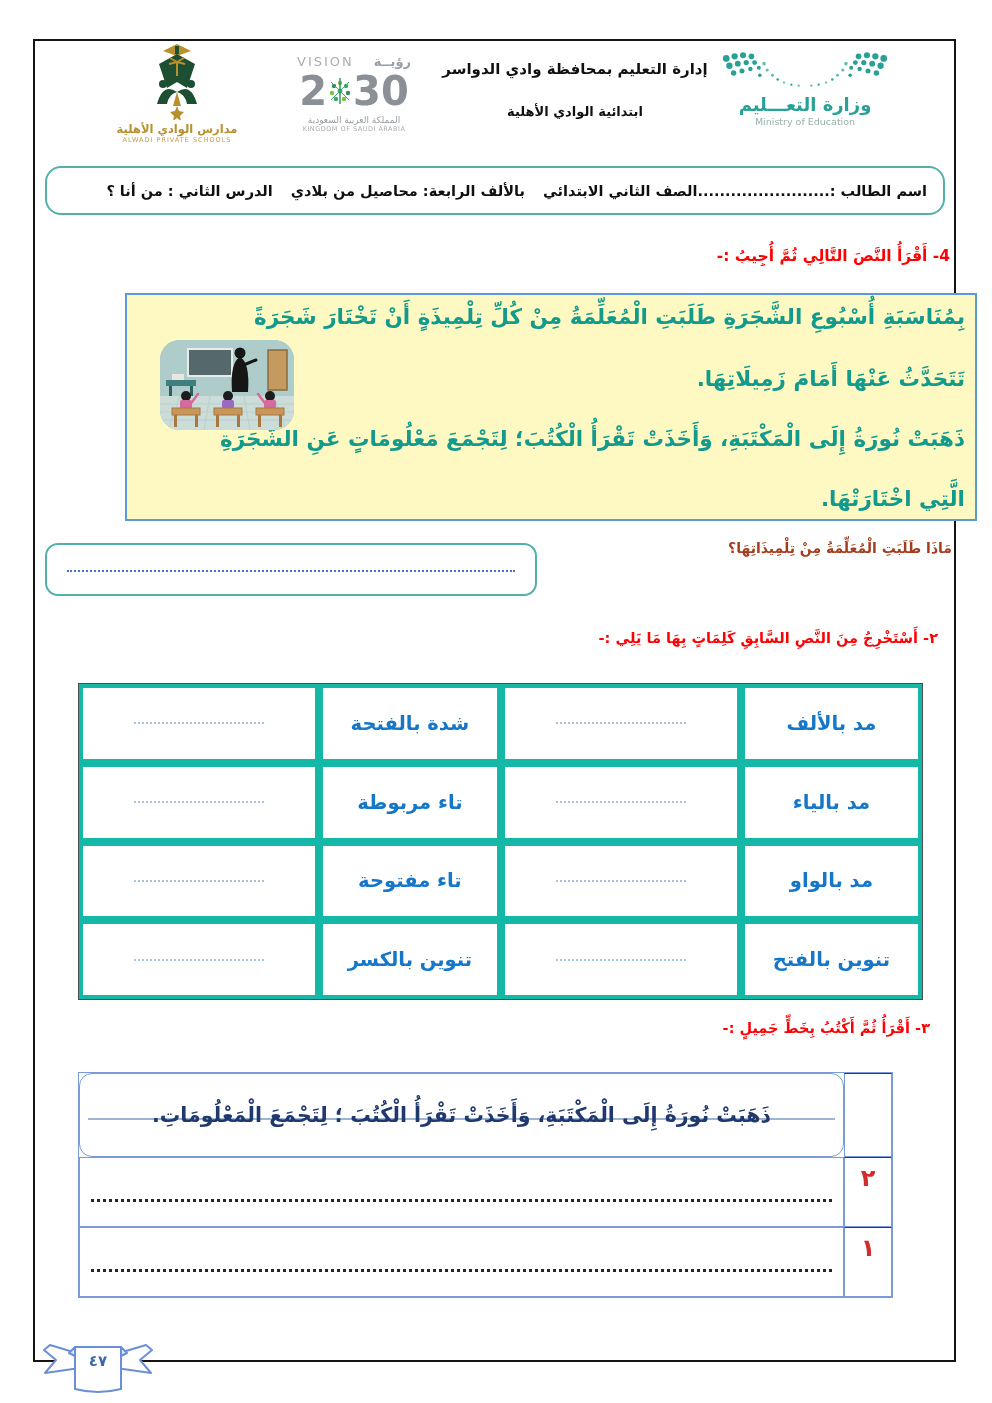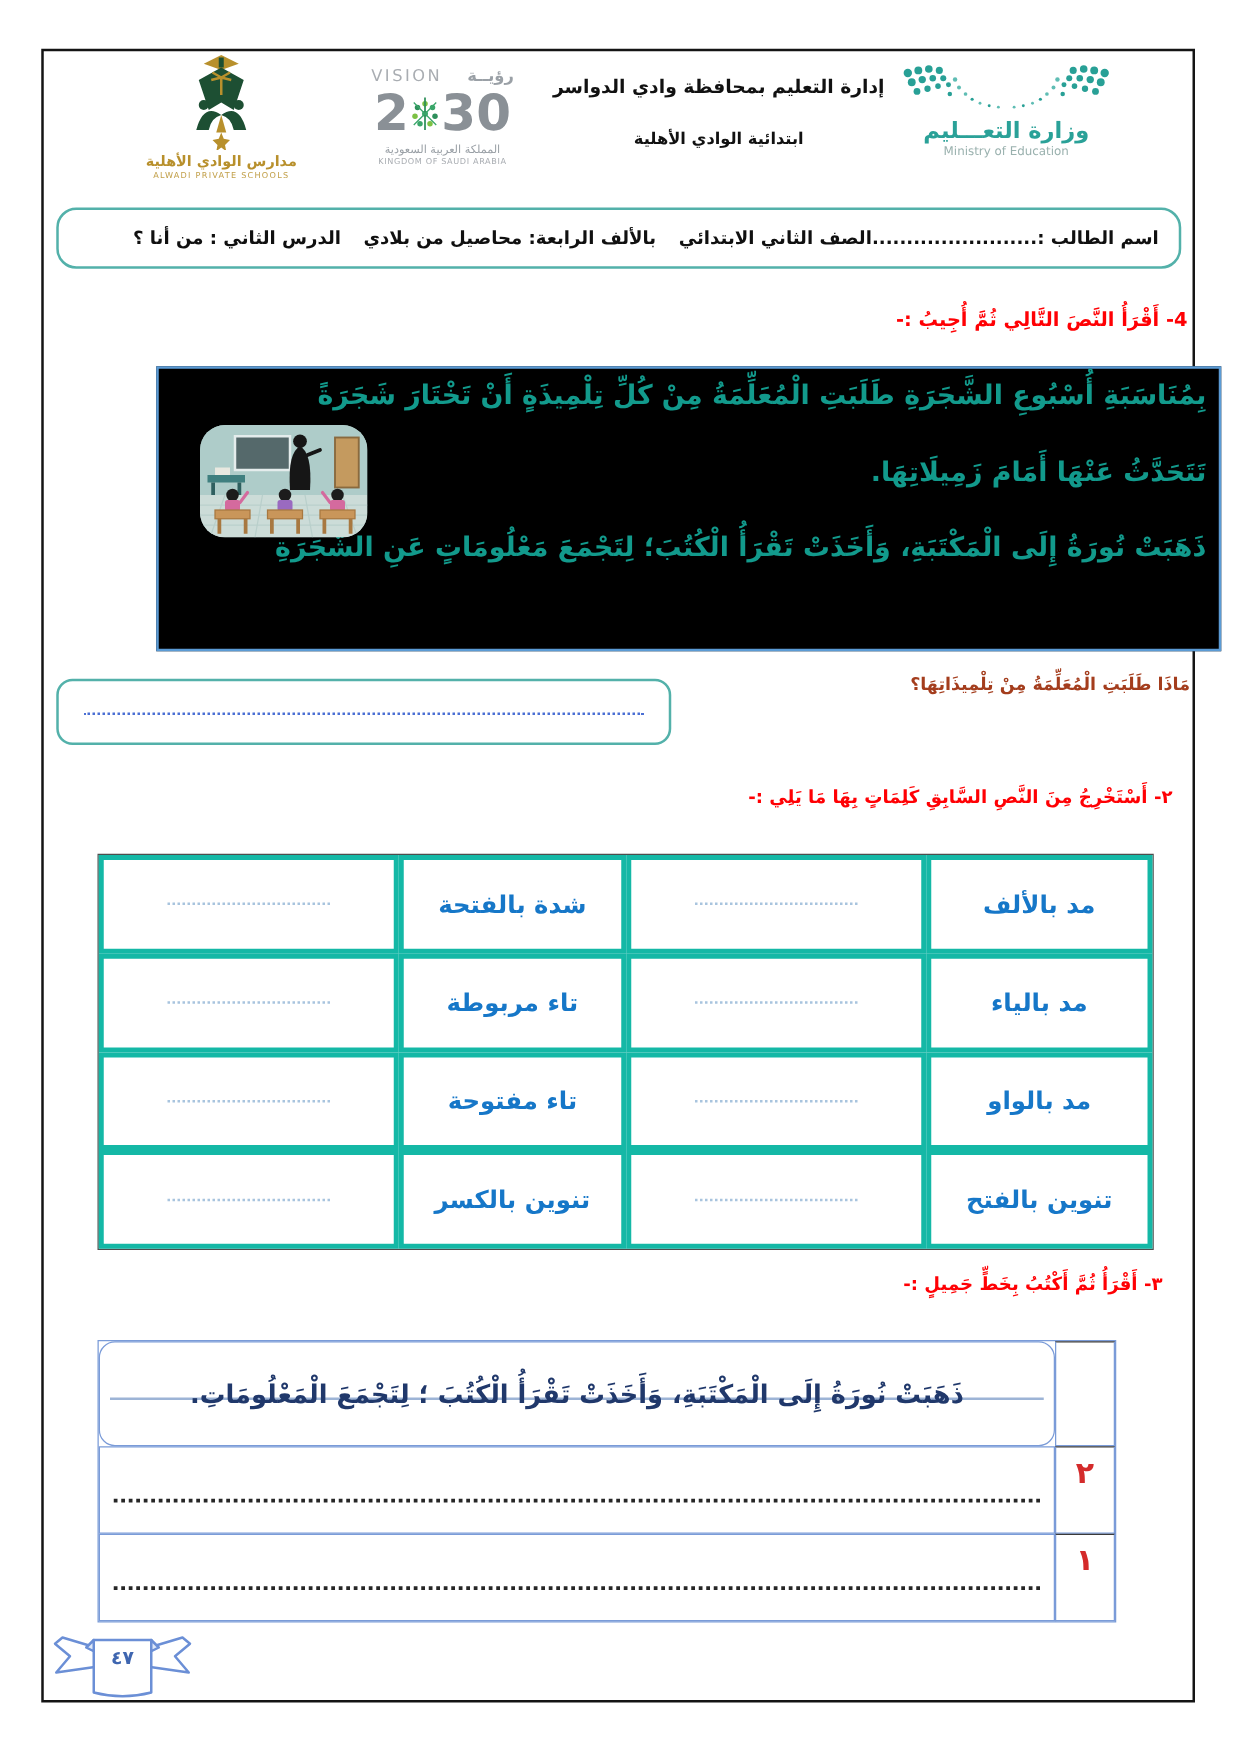--- a/index.html
+++ b/index.html
@@ -33,21 +33,21 @@
   .info-bar { position:absolute; left:45px; top:166px; width:900px; height:49px; border:2.5px solid #53b1aa; border-radius:16px; display:flex; direction:rtl; align-items:center; padding:0 16px; gap:18px; font-weight:bold; font-size:14.5px; color:#101010; white-space:nowrap; }
   .info-bar .joined { display:flex; direction:rtl; align-items:center; }
 
   
   .sec-title { position:absolute; direction:rtl; color:#ff0004; font-weight:bold; }
   .s1 { top:247px; right:42px; font-size:15.5px; }
   .s2 { top:630px; right:54px; font-size:14.5px; }
   .s3 { top:1020px; right:62px; font-size:14.5px; }
 
   
-  .passage-box { position:absolute; left:125px; top:293px; width:852px; height:228px; border:2px solid #5b9bd5; background:#000000; }
+  .passage-box { position:absolute; left:125px; top:293px; width:852px; height:228px; border:2px solid #5b9bd5; background:#fef9c3; }
   .passage-line { position:absolute; right:10px; left:10px; direction:rtl; text-align:right; color:#129a8c; font-weight:bold; font-size:21.5px; line-height:1.45; }
   .pl1 { top:6px; }
   .pl2 { top:68px; }
   .pl3 { top:128px; }
   .pl4 { top:188px; }
   .illustration { position:absolute; left:33px; top:45px; width:134px; height:90px; border-radius:20px; overflow:hidden; box-shadow:0 0 0 1px #9db9b6 inset; }
 
   
   .question1 { position:absolute; top:540px; right:40px; direction:rtl; color:#a43d1d; font-weight:bold; font-size:14px; }
   .answer-box { position:absolute; left:45px; top:543px; width:492px; height:53px; border:2.5px solid #53b1aa; border-radius:13px; }
@@ -63,21 +63,21 @@
   .writing { position:absolute; left:78px; top:1072px; width:815px; direction:rtl; display:grid; grid-template-columns:48px 1fr; grid-template-rows:84px 70px 70px; border:1.5px solid #7a9bd8; }
   .writing .wcell { border:1px solid #7a9bd8; position:relative; }
   .writing .numcell { border-top:1.5px solid #3a3a3a; display:flex; align-items:flex-start; justify-content:center; padding-top:6px; color:#d42b2b; font-weight:bold; font-size:24px; }
   .writing .model { display:flex; align-items:center; justify-content:center;border-radius:13px; }
   .writing .model .guide { position:absolute; left:1%; right:1%; top:54%; border-top:2px solid #9db4d6; }
   .writing .model .sent { position:relative; direction:rtl; color:#20386b; font-weight:bold; font-size:20.5px; text-align:center; padding:0 6px; }
   .writing .dotted-row { }
   .writing .dotted-row .dots { position:absolute; left:1.5%; right:1.5%; top:60%; border-top:3px dotted #262626; }
 
   
-  .ribbon { position:absolute; left:42px; top:1305px; width:112px; height:49px; }
+  .ribbon { position:absolute; left:42px; top:1340px; width:112px; height:49px; }
   .ribbon .num { position:absolute; left:0; top:12px; width:100%; text-align:center; color:#3f66b0; font-size:15px; font-weight:bold; }
 
   svg { display:block; }
 </style>
 </head>
 <body>
 
 <div class="page">
   <div class="frame"></div>
 
@@ -199,20 +199,21 @@
     <span>بالألف الرابعة: محاصيل من بلادي</span>
     <span>الدرس الثاني  :   من أنا  ؟</span>
   </div>
 
   <div class="sec-title s1">4- أَقْرَأُ النَّصَ التَّالِي ثُمَّ أُجِيبُ :-</div>
 
   <div class="passage-box">
     <div class="passage-line pl1">بِمُنَاسَبَةِ أُسْبُوعِ الشَّجَرَةِ طَلَبَتِ الْمُعَلِّمَةُ مِنْ كُلِّ تِلْمِيذَةٍ أَنْ تَخْتَارَ شَجَرَةً</div>
     <div class="passage-line pl2">تَتَحَدَّثُ عَنْهَا أَمَامَ زَمِيلَاتِهَا.</div>
     <div class="passage-line pl3">ذَهَبَتْ نُورَةُ إِلَى الْمَكْتَبَةِ، وَأَخَذَتْ تَقْرَأُ الْكُتُبَ؛ لِتَجْمَعَ مَعْلُومَاتٍ عَنِ الشَّجَرَةِ</div>
+    <div class="passage-line pl4">الَّتِي اخْتَارَتْهَا.</div>
     <div class="illustration">
       <svg width="134" height="90" viewBox="0 0 134 90">
         <rect x="0" y="0" width="134" height="56" fill="#aeccc9"></rect>
         <rect x="0" y="56" width="134" height="34" fill="#ccdcd8"></rect>
         <path d="M0,64 H134 M0,72 H134 M0,80 H134 M20,56 L8,90 M50,56 L44,90 M84,56 L90,90 M114,56 L126,90" stroke="#b9cfcb" stroke-width="1" fill="none"></path>
         <rect x="28" y="9" width="44" height="27" fill="#55696b" stroke="#e4ecec" stroke-width="2"></rect>
         <rect x="108" y="10" width="19" height="40" fill="#c49a5f" stroke="#8a6a3e" stroke-width="1.5"></rect>
         <rect x="6" y="40" width="30" height="6" fill="#3f7f7f"></rect>
         <rect x="9" y="46" width="3" height="10" fill="#2e5f5f"></rect>
           <rect x="30" y="46" width="3" height="10" fill="#2e5f5f"></rect>

